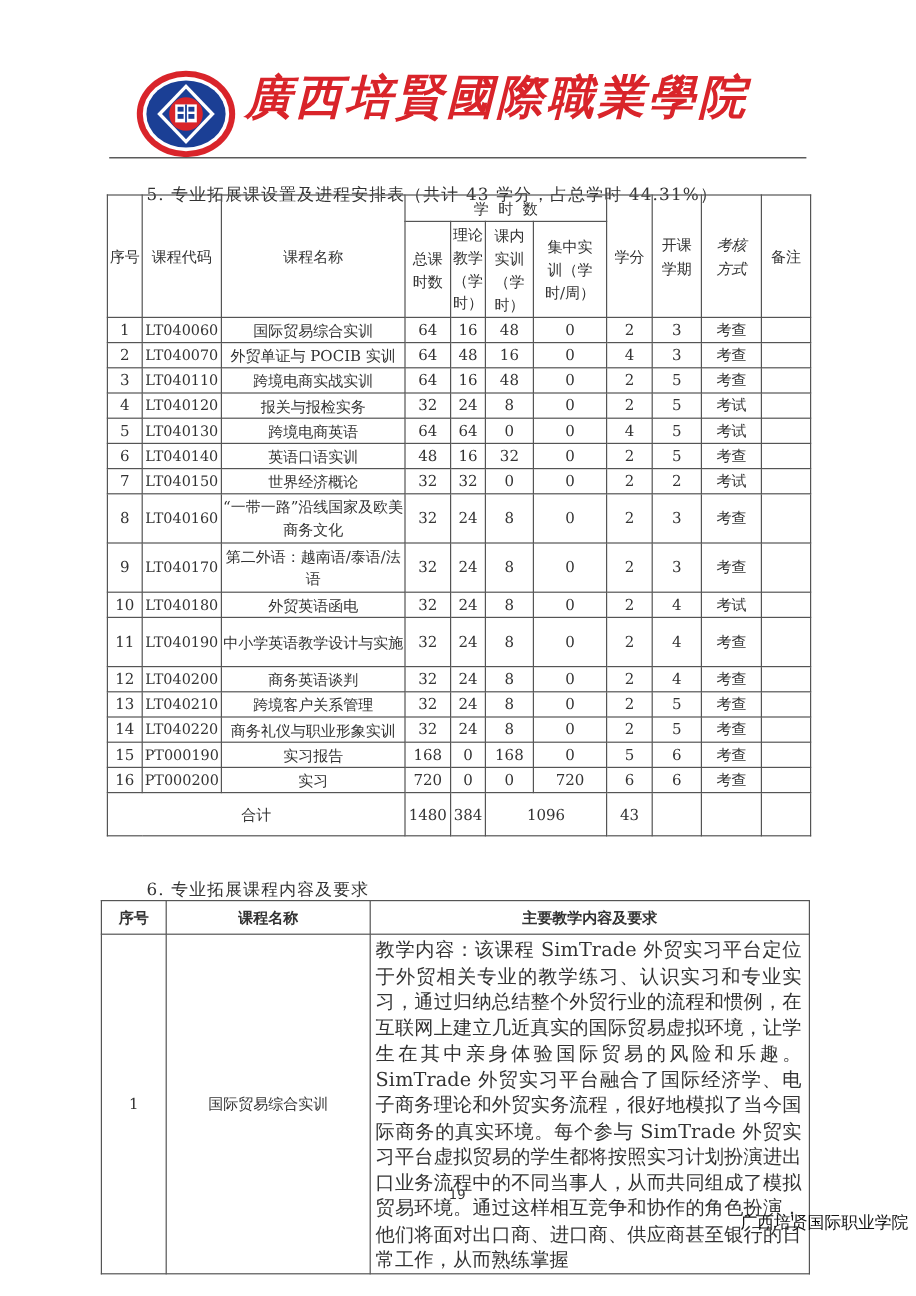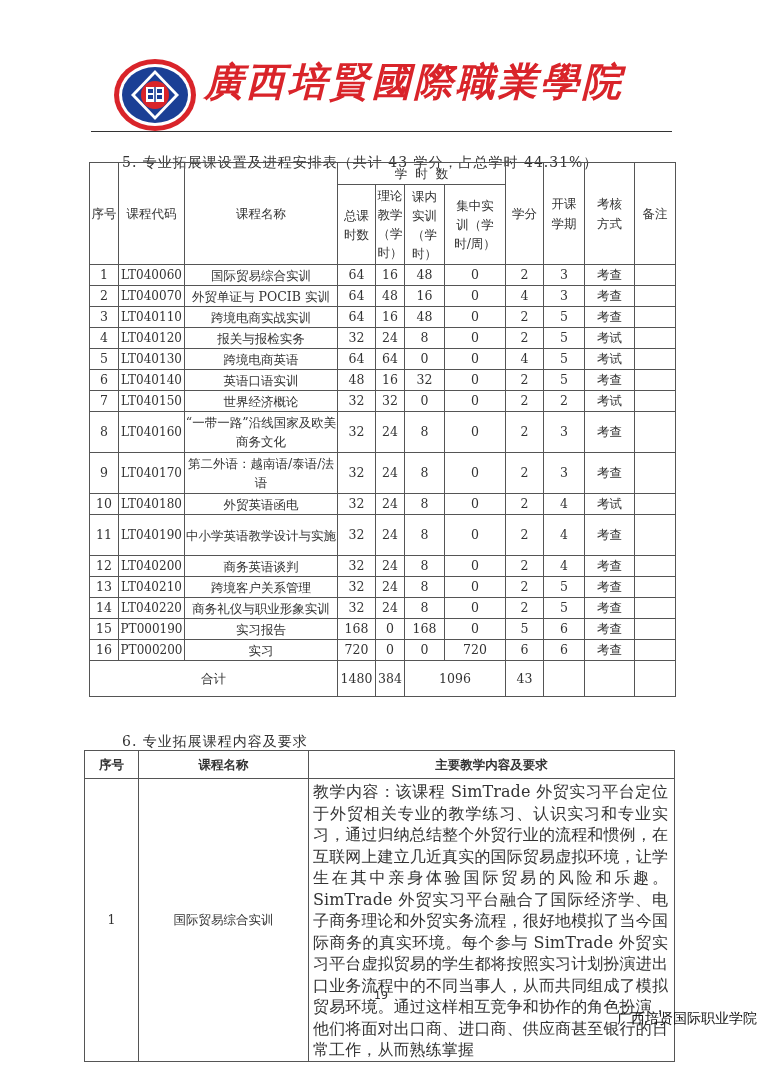--- a/index.html
+++ b/index.html
@@ -76,21 +76,21 @@
       <col style="width:41px">
   </colgroup>
   <tbody>
       <tr class="h1">
     <td rowspan="2">序号</td>
     <td rowspan="2" style="padding:0 4px;">课程代码</td>
     <td rowspan="2">课程名称</td>
     <td colspan="4" style="white-space:pre;">学  时  数</td>
     <td rowspan="2">学分</td>
     <td rowspan="2" style="padding:4px 7px;">开课学期</td>
-    <td rowspan="2" style="padding:0 11px;">考核方式</td>
+    <td rowspan="2" style="padding:0 11px;font-style:italic;">考核方式</td>
     <td rowspan="2">备注</td>
   </tr>
   <tr class="h2">
     <td style="padding:0 3px;text-align:center;">总课时数</td>
     <td style="padding:0 1px;font-family:Liberation Serif, serif;">理论教学（学时）</td>
     <td style="padding:0 4px;">课内实训（学时）</td>
     <td style="padding:0 9px;">集中实训（学时/周）</td>
   </tr>
   </tbody>
     <tbody id="t1-body">

